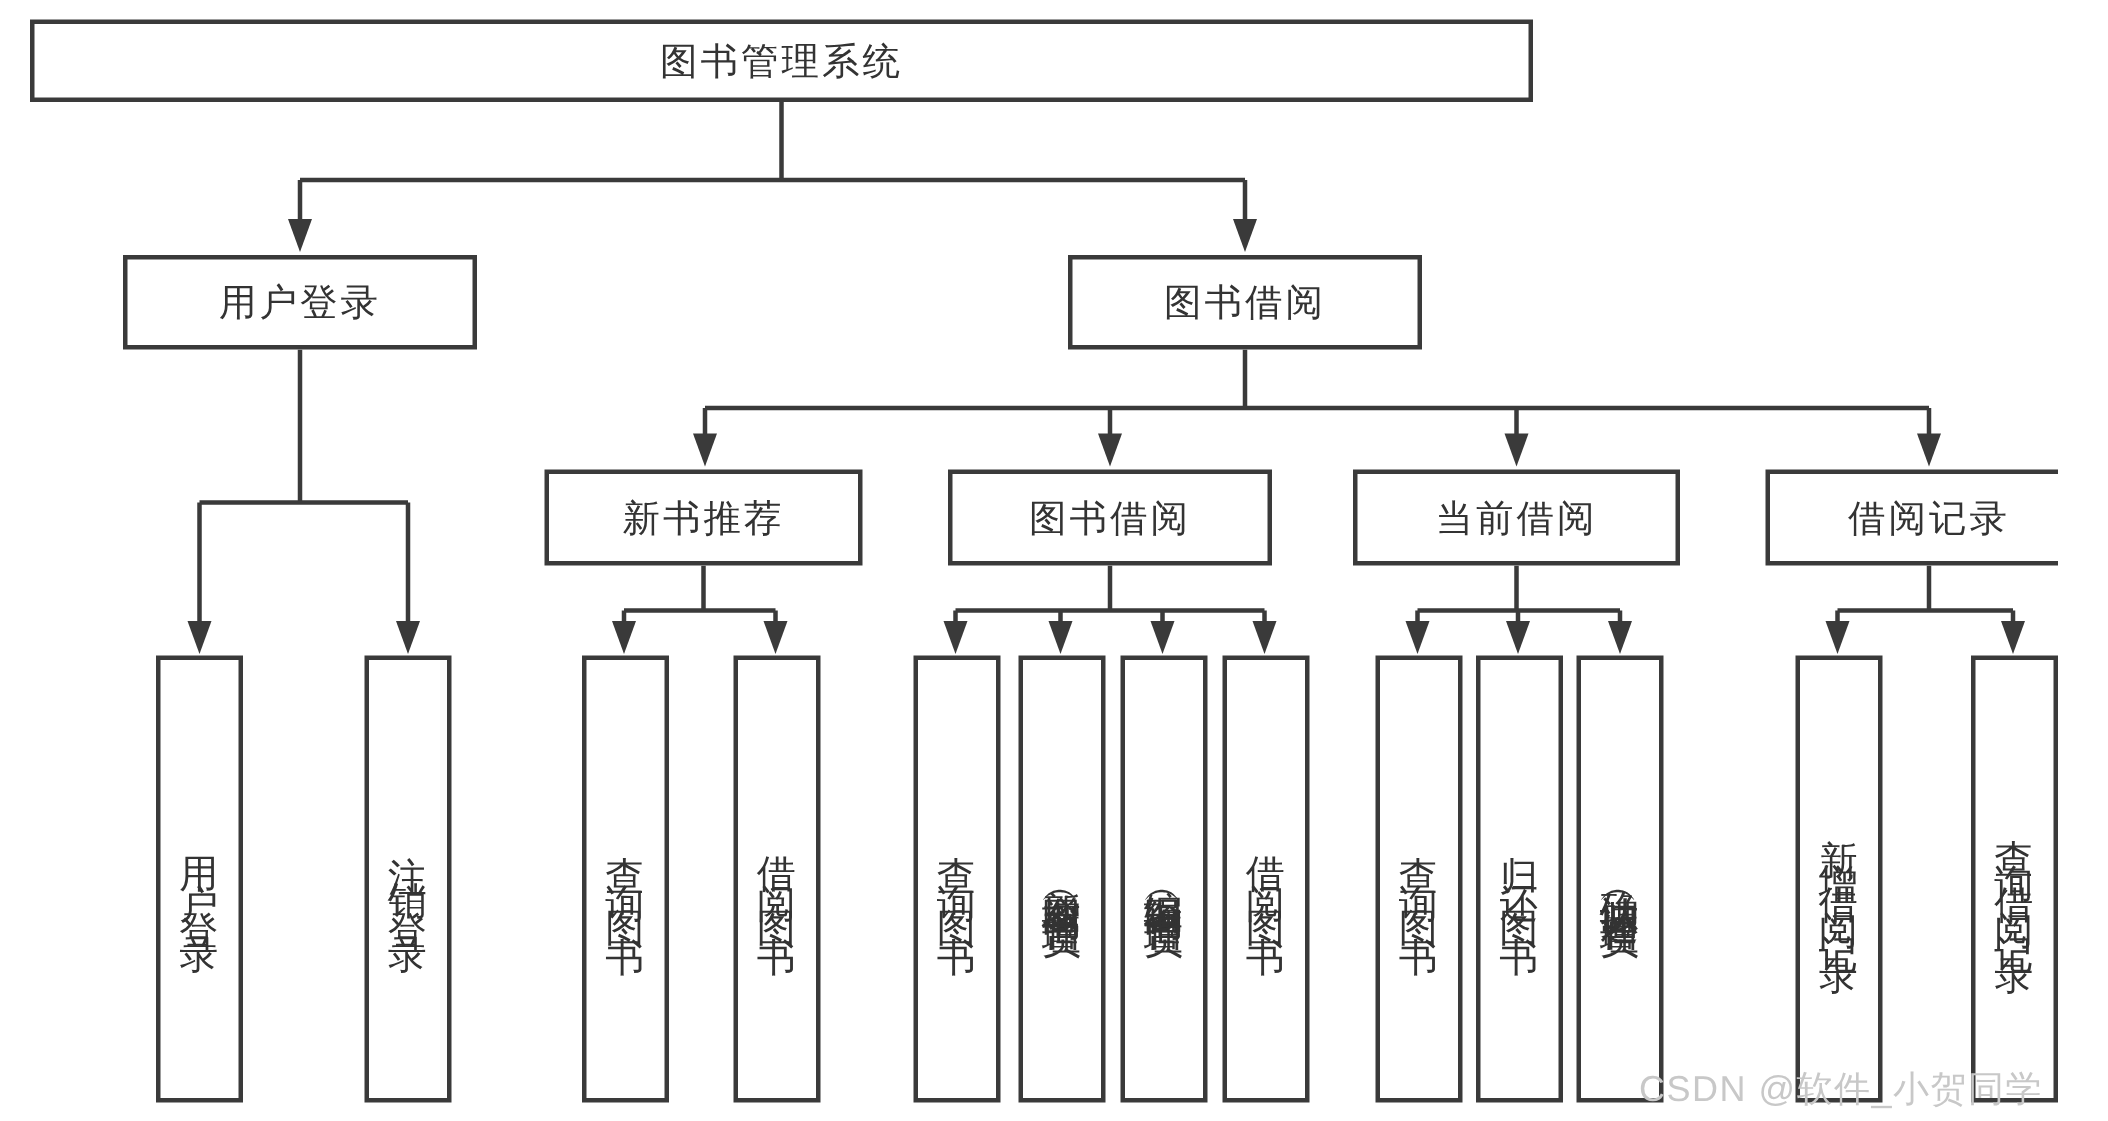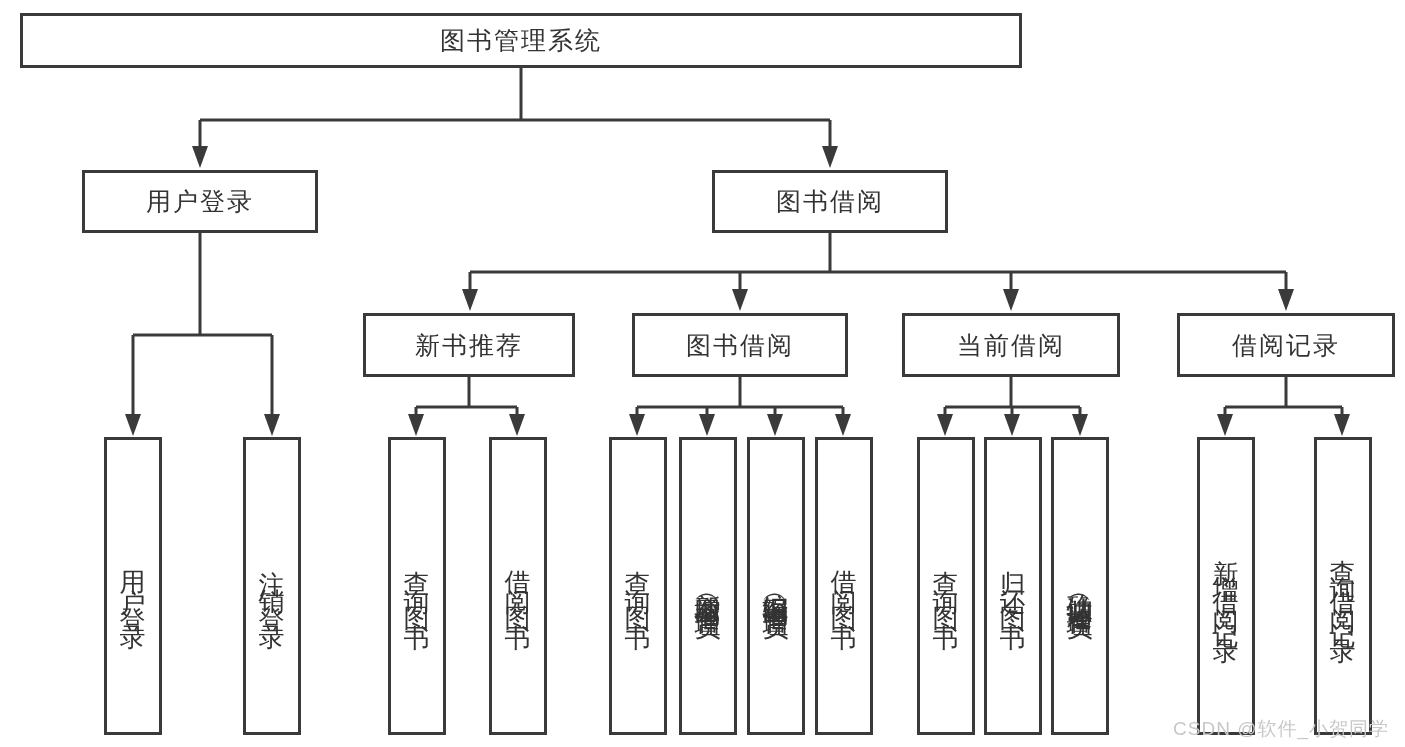--- a/index.html
+++ b/index.html
@@ -2,21 +2,20 @@
 <html><head>
 <meta charset="utf-8">
 <style>
   html,body{margin:0;padding:0;background:#ffffff;}
   #stage{
     position:relative;
     width:1372px;height:747px;
     background:#ffffff;
     font-family:"Liberation Sans",sans-serif;
     overflow:hidden;
-    padding-left:27px;
   }
   #wires{position:absolute;left:0;top:0;width:1405px;height:747px;}
   #wires path{stroke:#3a3a3a;stroke-width:3;fill:none;}
   #wires polygon{fill:#3a3a3a;stroke:none;}
   .box{
     position:absolute;
     box-sizing:border-box;
     border:3px solid #3a3a3a;
     background:#ffffff;
     display:flex;
@@ -32,21 +31,21 @@
   .box.v span{
     writing-mode:vertical-rl;
     font-size:26px;
     line-height:1;
     white-space:nowrap;
   }
   #watermark{
     position:absolute;
     right:10px;
     bottom:5px;
-    font-size:19px;
+    font-size:24px;
     color:#c8c8c8;
     letter-spacing:1px;
     white-space:nowrap;
   }
 </style>
 </head>
 <body>
 
 <div id="stage">
 

